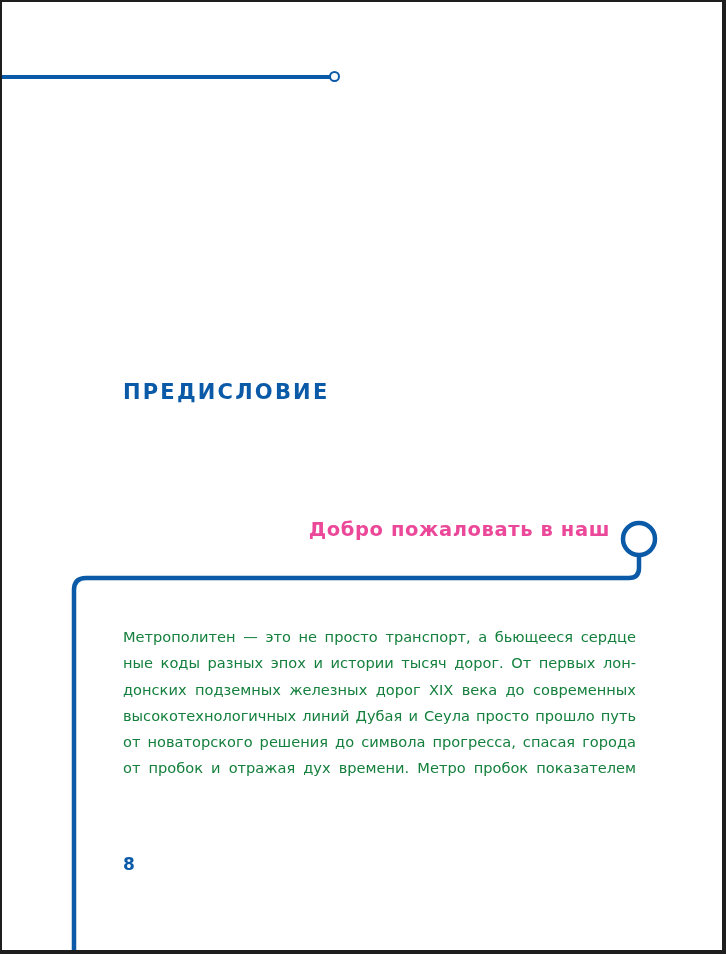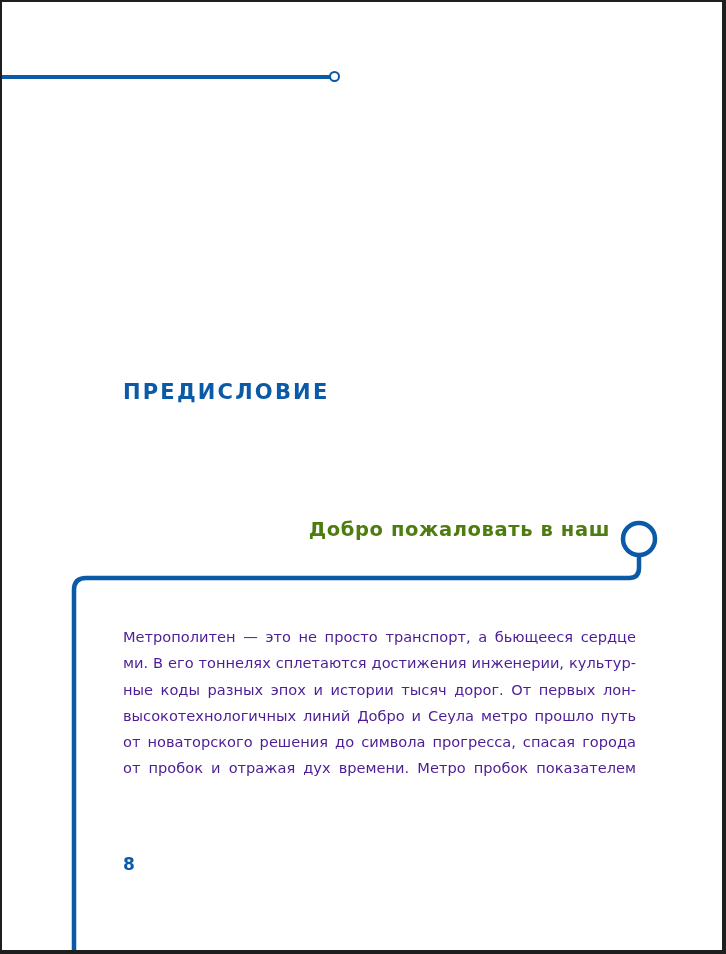--- a/index.html
+++ b/index.html
@@ -37,36 +37,36 @@
       color: #0b5aa8;
       font-family: "DejaVu Sans", sans-serif;
       font-weight: bold;
       font-size: 21px;
       letter-spacing: 2.2px;
     }
     .subtitle {
       position: absolute;
       right: 112px; top: 513px;
       text-align: right;
-      color: #4d7c0f;
+      color: #ec4899;
       font-family: "DejaVu Sans", sans-serif;
       font-weight: bold;
       font-size: 19.5px;
       line-height: 29px;
       letter-spacing: 0.6px;
     }
     .route-svg {
       position: absolute;
       left: 0; top: 0;
     }
     .body-text {
       position: absolute;
       left: 121px; top: 622px;
       width: 513px;
-      color: #4c1d95;
+      color: #15803d;
       font-family: "DejaVu Sans", sans-serif;
       font-size: 14.6px;
       line-height: 26.3px;
       text-align: justify;
     }
     .body-text .line {
       display: block;
       text-align: justify;
       text-align-last: justify;
       white-space: nowrap;
@@ -96,22 +96,22 @@
 
   <svg class="route-svg" width="720" height="948">
 
     <circle cx="637" cy="537" r="16" fill="none" stroke="#0b5aa8" stroke-width="4.5"></circle>
 
     <path d="M 637 553 L 637 566 Q 637 576 627 576 L 84 576 Q 72 576 72 588 L 72 948" fill="none" stroke="#0b5aa8" stroke-width="4.5" stroke-linejoin="round"></path>
   </svg>
 
   <div class="body-text">
     <span class="line">Метрополитен — это не просто транспорт, а бьющееся сердце</span>
-    <span class="line">ми. В его тоннелях сплетаются достижения инженерии, культур-</span>
     <span class="line">ные коды разных эпох и истории тысяч дорог. От первых лон-</span>
-    <span class="line">высокотехнологичных линий Добро и Сеула метро прошло путь</span>
+    <span class="line">донских подземных железных дорог XIX века до современных</span>
+    <span class="line">высокотехнологичных линий Дубая и Сеула просто прошло путь</span>
     <span class="line">от новаторского решения до символа прогресса, спасая города</span>
     <span class="line">от пробок и отражая дух времени. Метро пробок показателем</span>
   </div>
 
   <div class="page-number">8</div>
 
 </div>
 
 </body></html>

